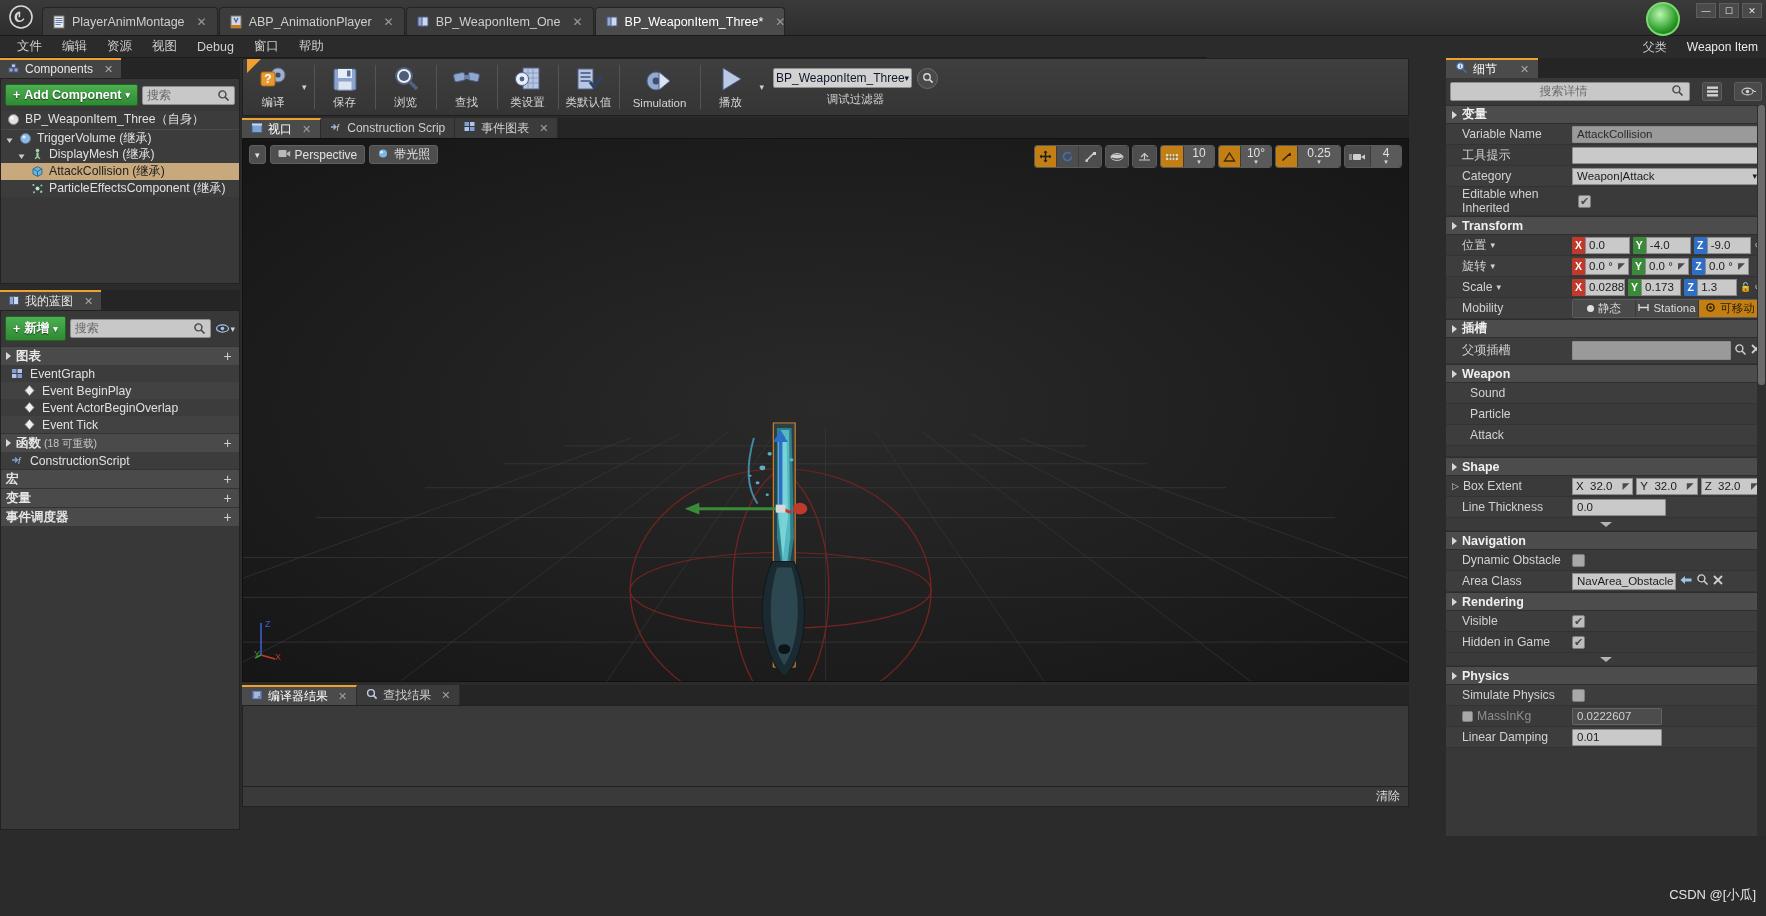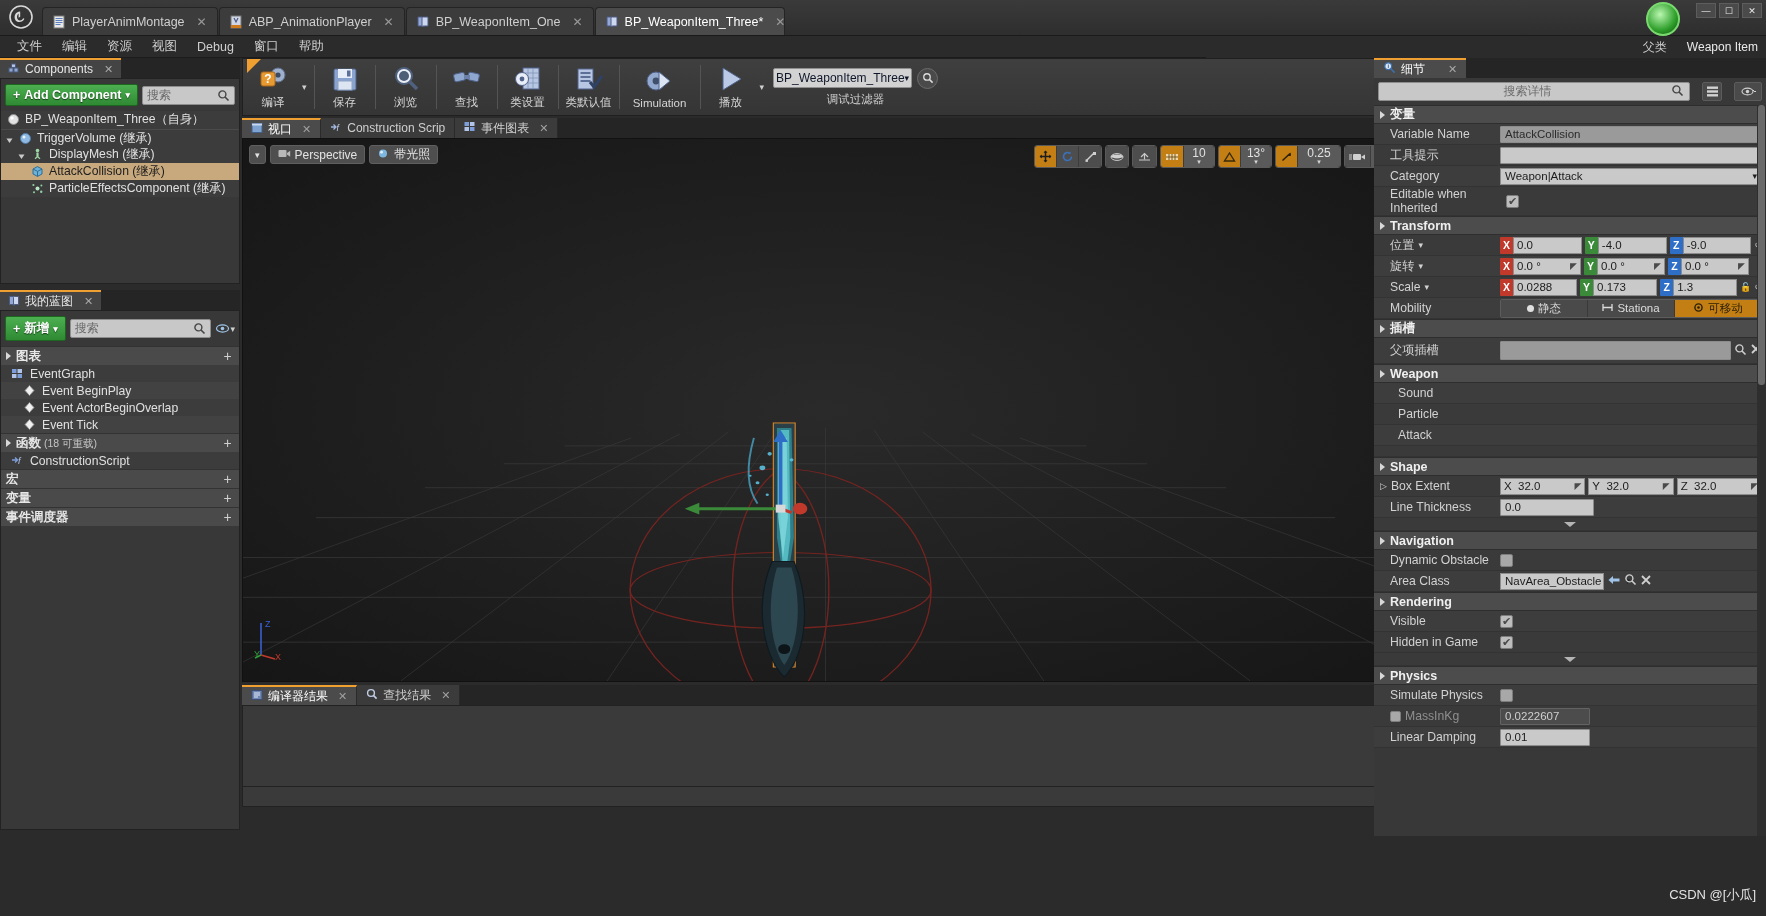--- a/index.html
+++ b/index.html
@@ -186,21 +186,21 @@
   .res-tab.active { background:#4b4b4b; color:#fff; border-top:2px solid #f0a030;}
   .res-tab .x { font-size:11px;color:#a0a0a0;margin-left:5px;}
   .res-body { height:82px; background:#3a3a3a; border:1px solid #222; }
   .res-foot {
     height:20px; background:#3a3a3a; border:1px solid #222; border-top:none;
     display:flex; align-items:center; justify-content:flex-end; padding-right:8px;
     color:#dcdcdc; font-size:12px;
   }
 
   
-  .rightcol { position:absolute; right:0; top:58px; width:392px; bottom:8px; }
+  .rightcol { position:absolute; right:0; top:58px; width:320px; bottom:8px; }
   .det-tabbar { display:flex; height:20px; background:#252525; }
   .det-tab {
     display:flex;align-items:center;gap:5px;padding:0 9px; background:#4b4b4b;
     border-top:2px solid #f0a030; color:#fff; font-size:12px;
   }
   .det-tab .x { color:#a8a8a8; font-size:11px; margin-left:18px;}
   .det-search {
     display:flex; align-items:center; gap:12px; padding:4px 4px; background:#383838;text-align:center;
   }
   .det-input {
@@ -876,21 +876,21 @@
             <span class="c">▾</span>
           </div>
         </div>
         <div class="vp-grp">
           <div class="vp-cell on">
             <svg width="13" height="12" viewBox="0 0 13 12">
                 <path d="M1.5 10h10L6.5 2z" fill="none" stroke="#3a2a05" stroke-width="1.4"></path>
               </svg>
           </div>
           <div class="vp-cell vp-num">
-            <span class="n">13°</span>
+            <span class="n">10°</span>
             <span class="c">▾</span>
           </div>
         </div>
         <div class="vp-grp">
           <div class="vp-cell on">
             <svg width="13" height="12" viewBox="0 0 13 12">
                 <path d="M2.5 9.5L10 2.5" stroke="#2d2000" stroke-width="1.5"></path>
                 <path d="M10.8 1.6V5h-3.4z" fill="#2d2000"></path>
               </svg>
           </div>

